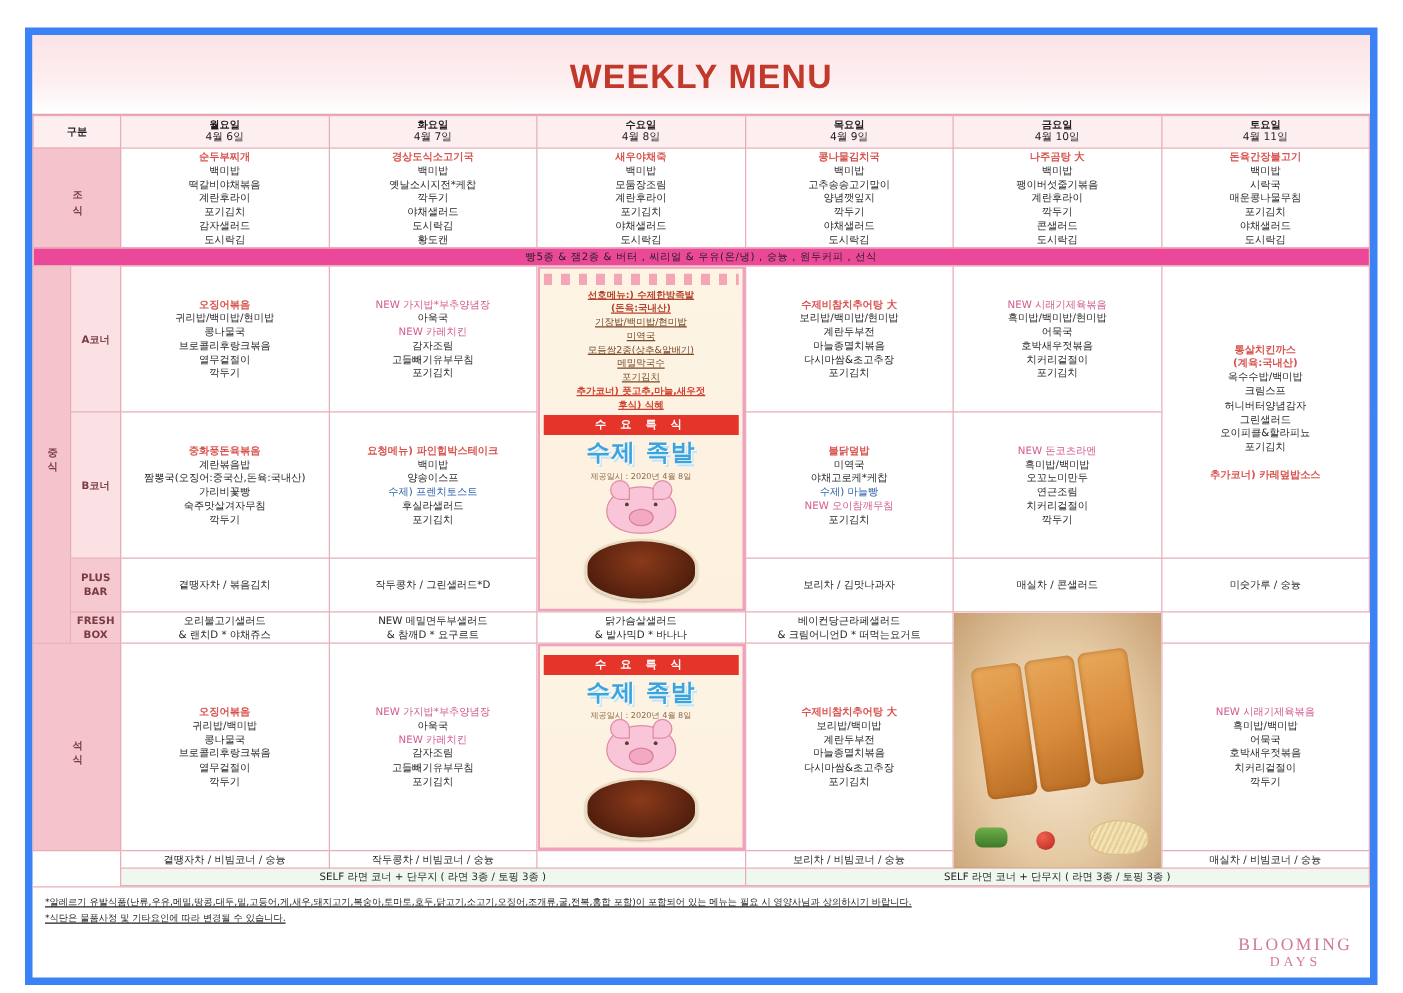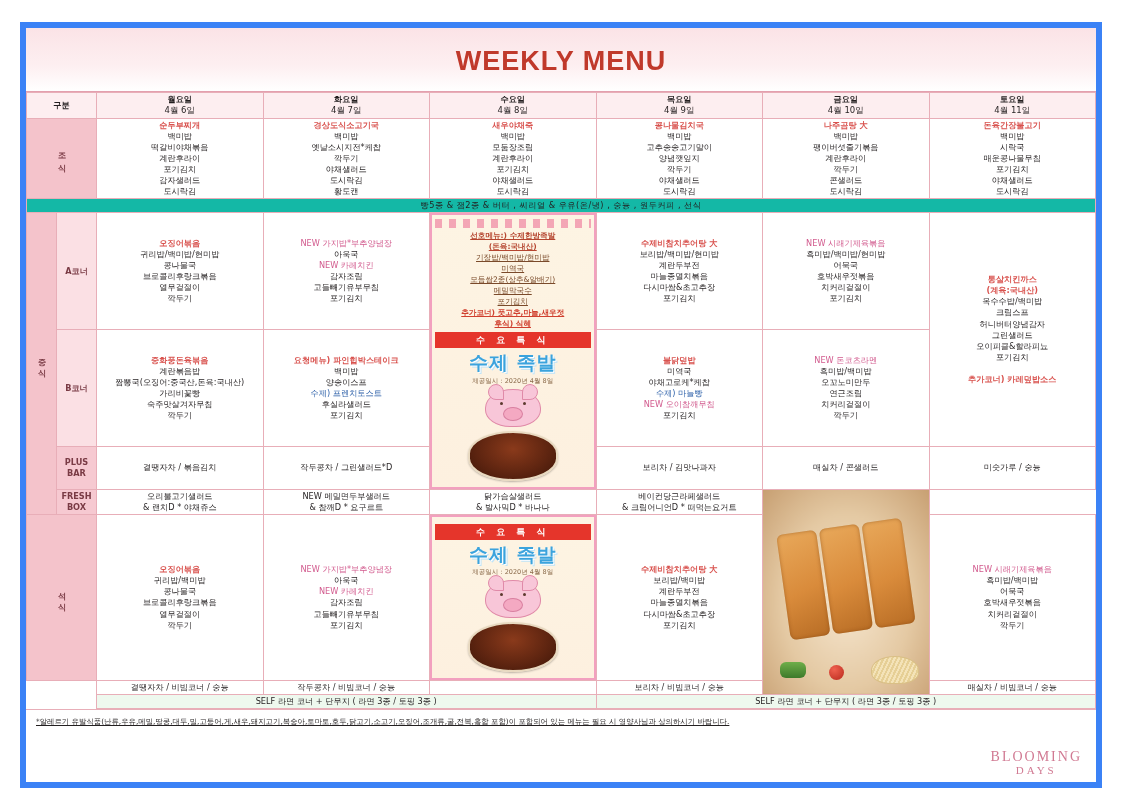--- a/index.html
+++ b/index.html
@@ -81,21 +81,21 @@
     color:#7a3b45;
   }
   .plus-label{background:#f6c9d1;font-weight:bold;font-size:8px;color:#7a3b45;}
   .fresh-label{background:#f6c9d1;font-weight:bold;font-size:8px;color:#7a3b45;}
   .cell{padding:3px 2px;}
   .cell .head{color:#d9534f;font-weight:bold;}
   .cell .new{color:#d25b8e;}
   .cell .blue{color:#2b5fa8;}
   .cell div{white-space:nowrap;overflow:hidden;text-overflow:ellipsis;}
   .band-row td{
-    background:#14b8a6;
+    background:#ec4899;
     font-size:9px;
     padding:4px 2px;
     letter-spacing:.5px;
   }
   .self-row td{
     background:#eef8ee;
     font-size:9px;
     padding:4px 2px;
     font-weight:normal;
   }
@@ -591,20 +591,21 @@
       <tr class="self-row">
         <td colspan="2" style="background:#fff;border:none;"></td>
         <td colspan="3">SELF 라면 코너 + 단무지 ( 라면 3종 / 토핑 3종 )</td>
         <td colspan="3">SELF 라면 코너 + 단무지 ( 라면 3종 / 토핑 3종 )</td>
       </tr>
     </tbody>
       </table>
 
     <div class="notes">
       <p>*알레르기 유발식품(난류,우유,메밀,땅콩,대두,밀,고등어,게,새우,돼지고기,복숭아,토마토,호두,닭고기,소고기,오징어,조개류,굴,전복,홍합 포함)이 포함되어 있는 메뉴는  필요 시 영양사님과 상의하시기 바랍니다.</p>
+      <p>*식단은 물품사정 및 기타요인에 따라 변경될 수 있습니다.</p>
       <div class="brand">
         <div class="b1">BLOOMING</div>
         <div class="b2">DAYS</div>
       </div>
     </div>
 
   </div>
 </div>
 
 </body></html>

